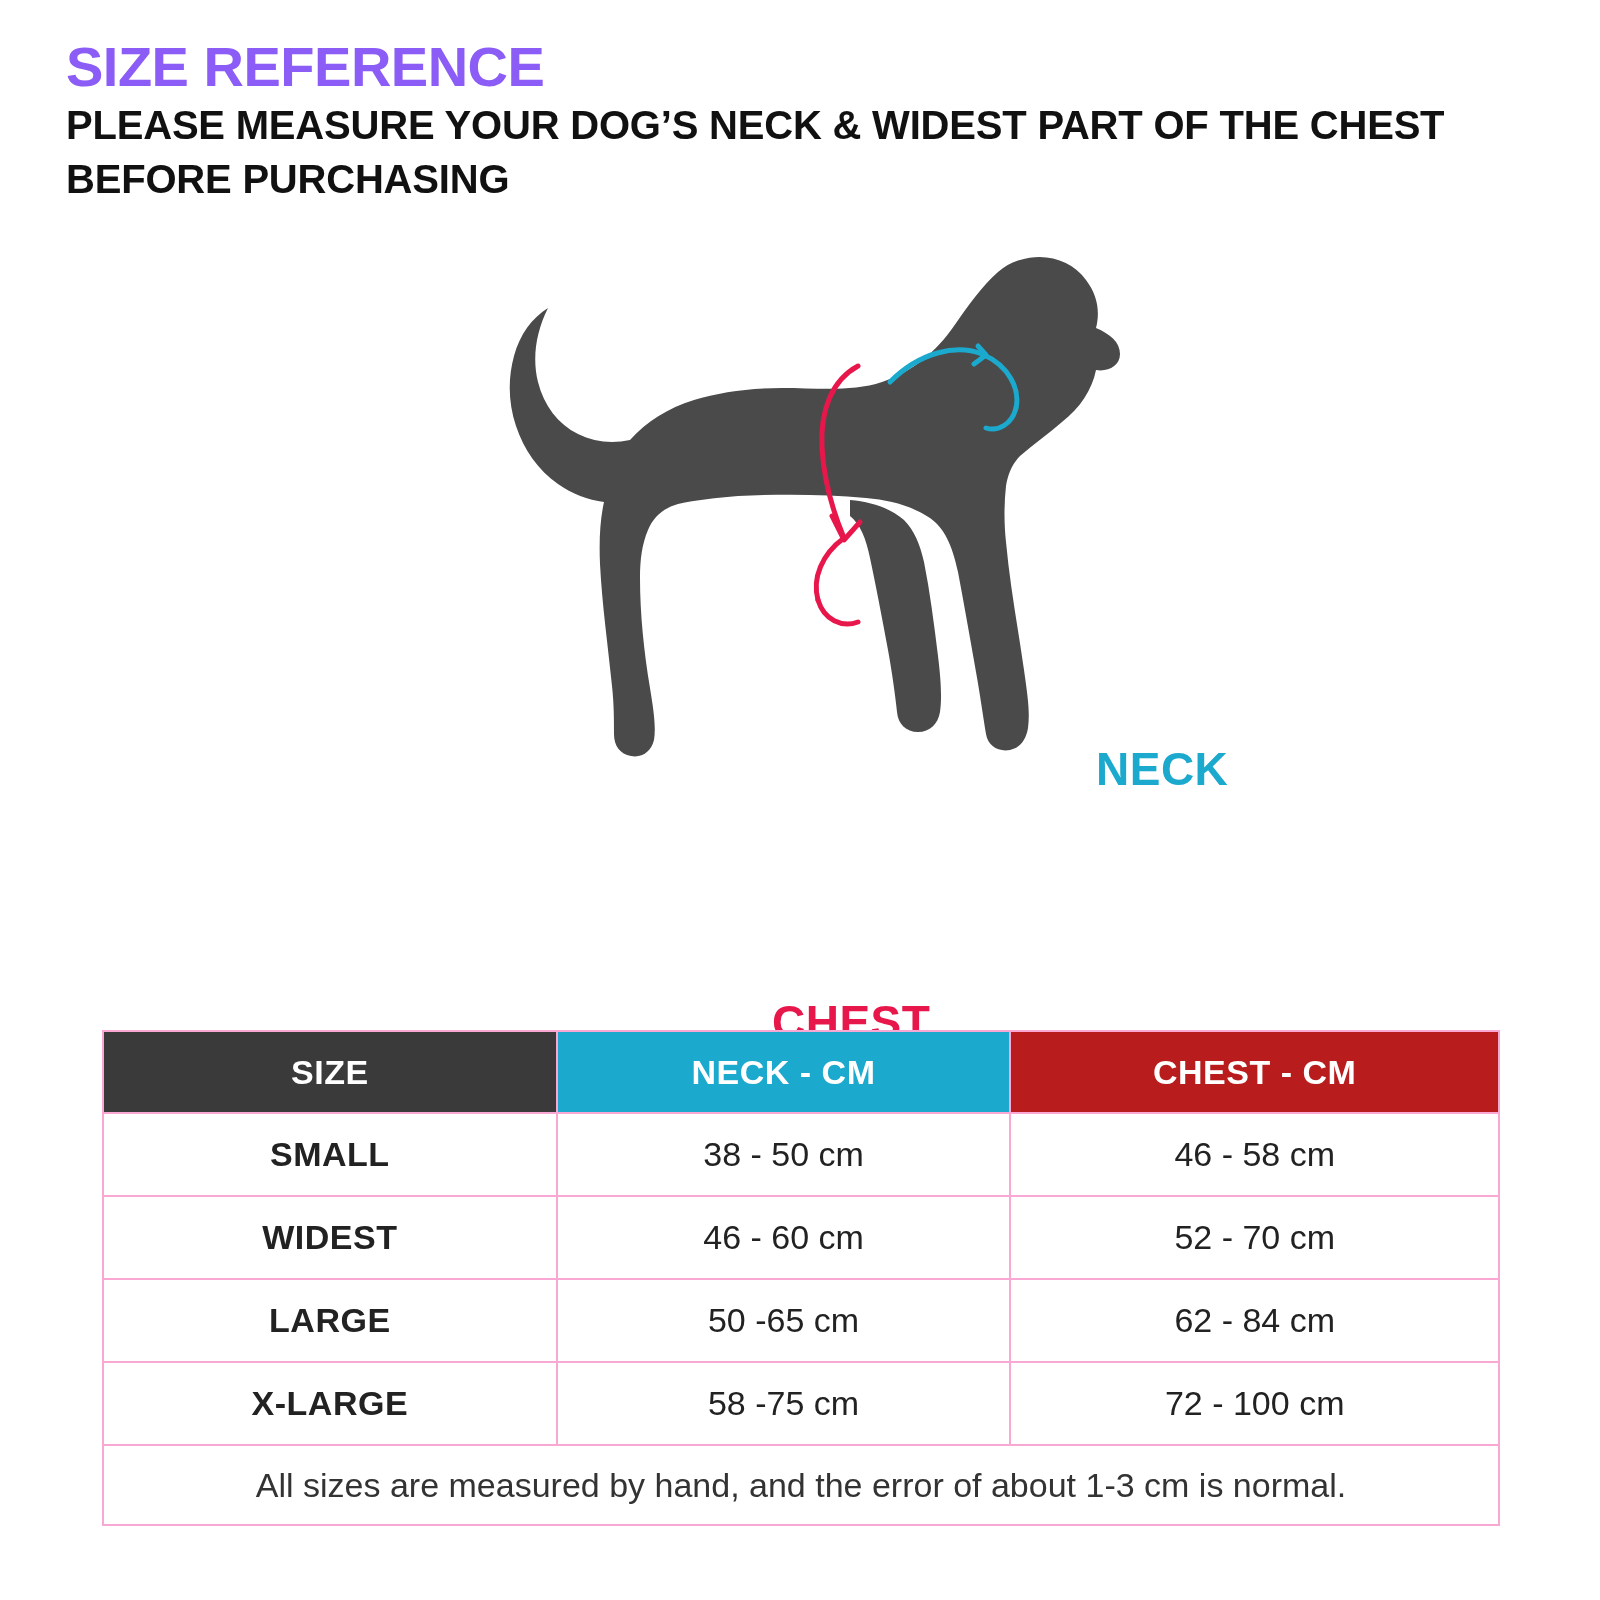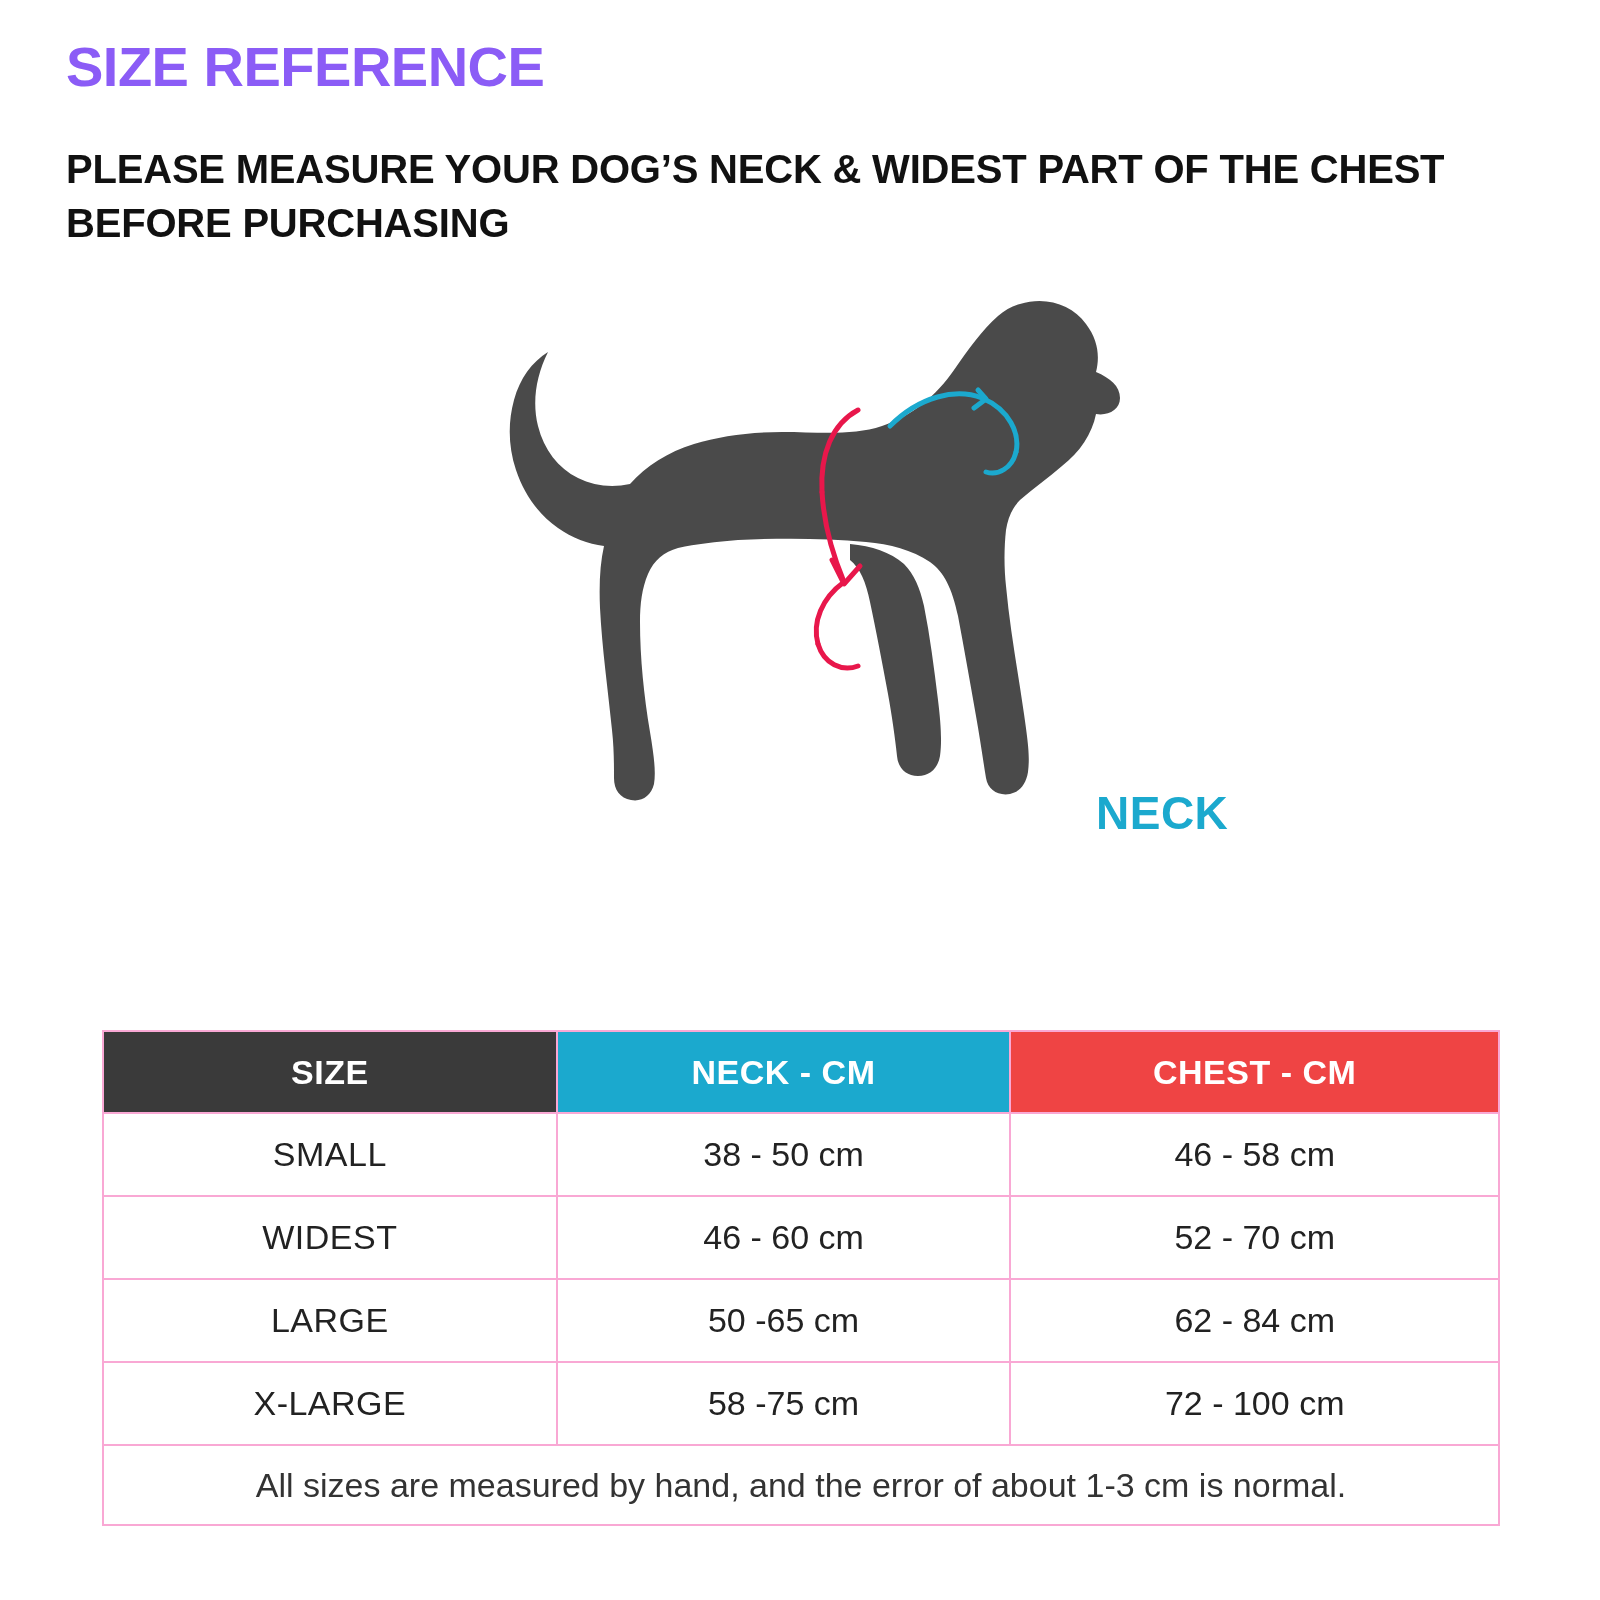--- a/index.html
+++ b/index.html
@@ -31,21 +31,20 @@
     color: #8b5cf6;
     padding-top: 36px;
     line-height: 1.1;
   }
 
   .subtitle {
     font-size: 40px;
     font-weight: bold;
     color: #111111;
     line-height: 1.35;
-    margin-top: 44px;
     max-width: 1470px;
     letter-spacing: -0.2px;
   }
 
   .figure {
     position: relative;
     height: 640px;
     margin-top: 36px;
   }
 
@@ -100,29 +99,29 @@
   thead th {
     height: 78px;
     color: #ffffff;
     font-weight: bold;
     font-size: 33px;
     letter-spacing: 0.5px;
   }
 
   th.head-size { background: #3a3a3a; border-color: #3a3a3a; }
   th.head-neck { background: #1BA9CE; border-color: #1BA9CE; }
-  th.head-chest { background: #ef4444; border-color: #E8174B; }
+  th.head-chest { background: #b91c1c; border-color: #E8174B; }
 
   tbody td {
     height: 79px;
     color: #222222;
   }
 
   tbody td.size-cell {
-    font-weight: normal;
+    font-weight: bold;
     letter-spacing: 0.5px;
   }
 
   tbody td.value-cell {
     font-weight: normal;
   }
 
   td.footnote {
     height: 76px;
     font-size: 29px;

